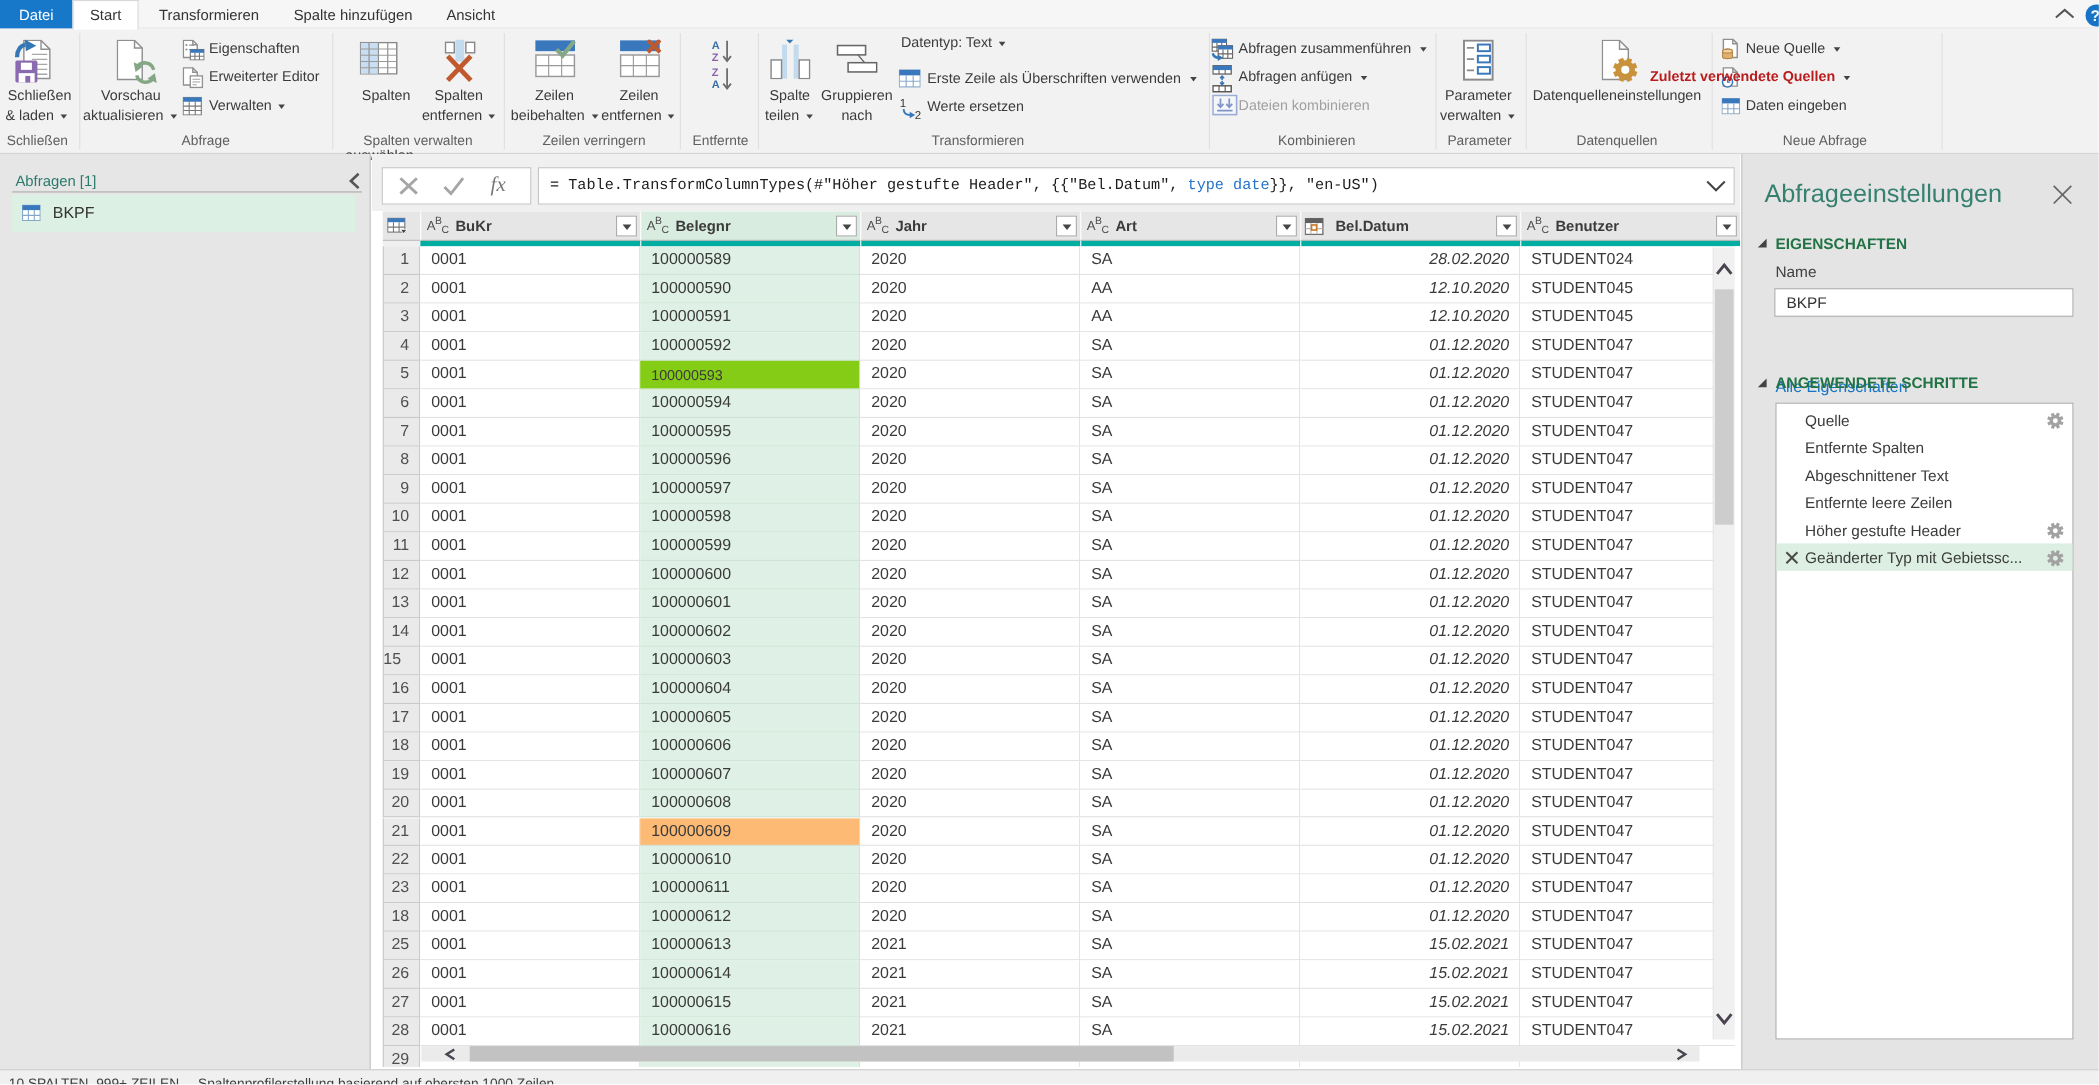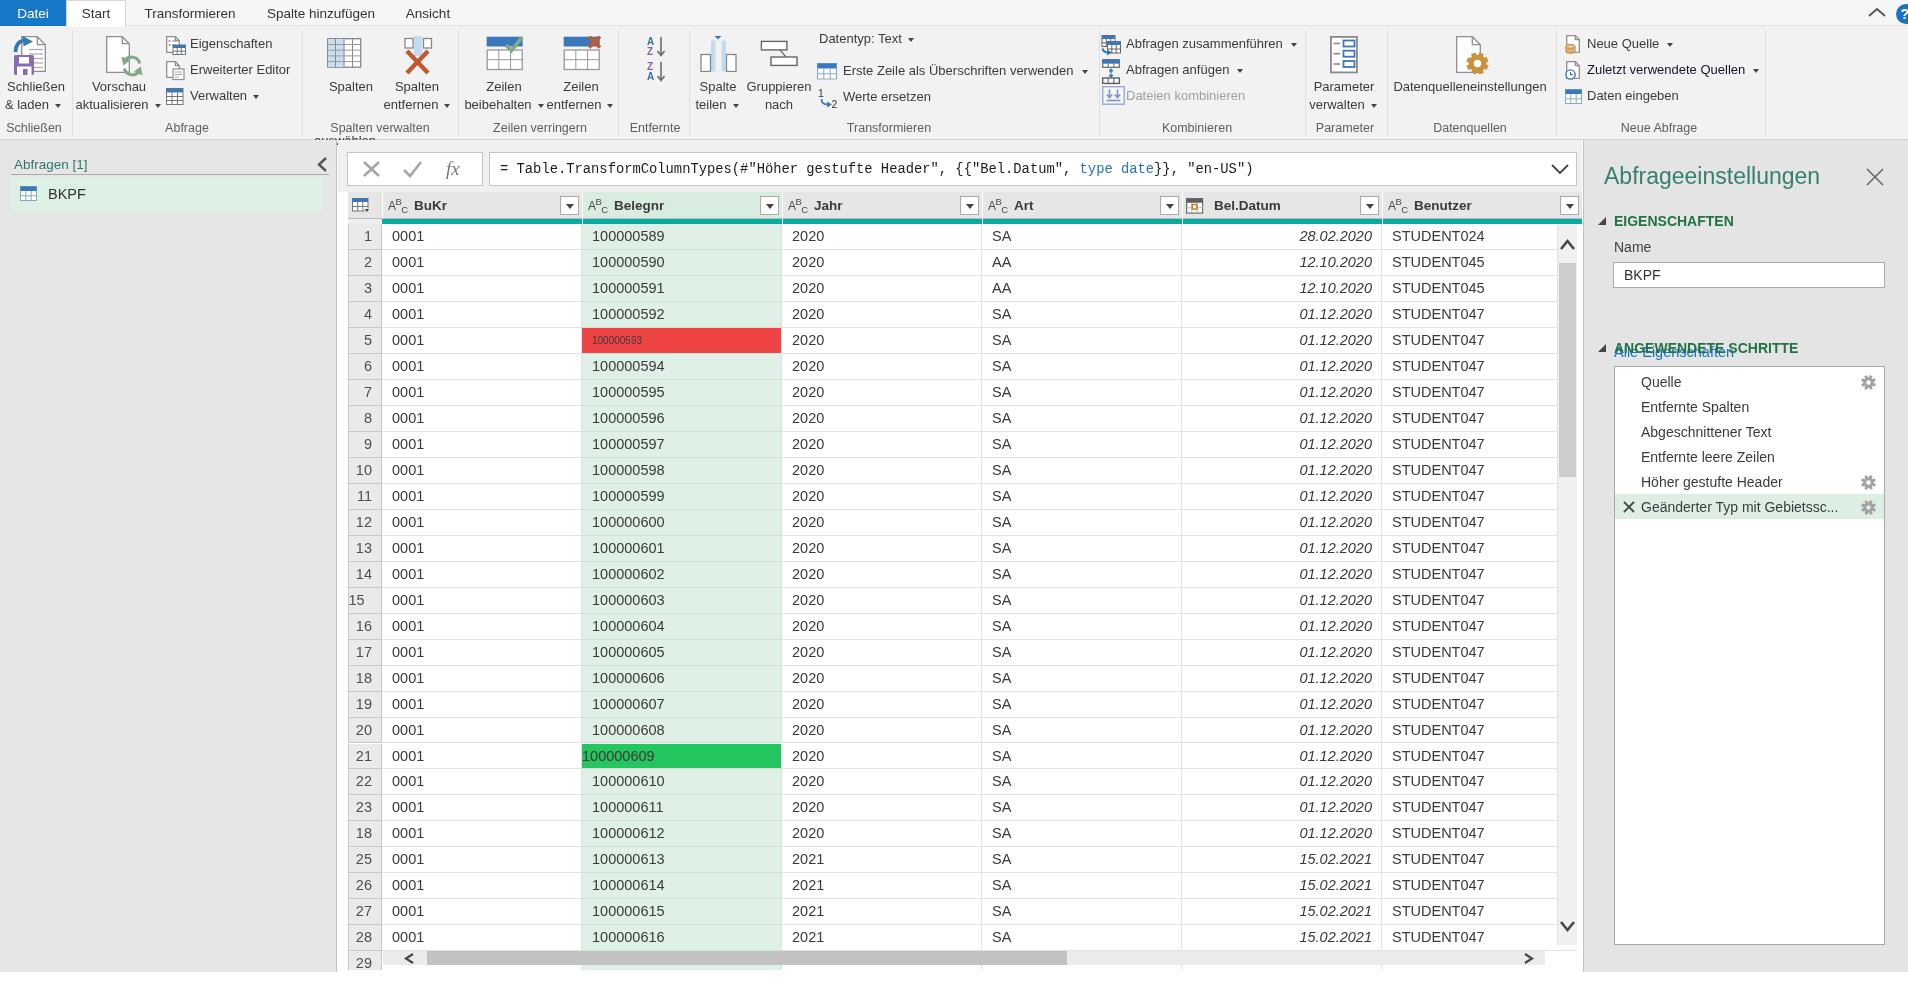--- a/index.html
+++ b/index.html
@@ -245,21 +245,21 @@
       <path d="M2 11.5 a4.5 1.8 0 0 1 9 0 v5 a4.5 1.8 0 0 1 -9 0 z" fill="#e0b070" stroke="#b8864a" stroke-width="1"></path>
       <ellipse cx="6.5" cy="11.5" rx="4.5" ry="1.8" fill="#efd0a0" stroke="#b8864a" stroke-width="1"></ellipse>
     </svg>
 <div style="position:absolute;left:1587px;top:36.0px;font-size:13px;line-height:16px;color:#3b3b3b;white-space:nowrap;">Neue Quelle<span style="display:inline-block;width:0;height:0;border-left:3.5px solid transparent;border-right:3.5px solid transparent;border-top:4px solid #444;margin-left:8px;vertical-align:1.5px"></span></div>
 <svg style="position:absolute;left:1564px;top:61px;" width="19" height="20" viewBox="0 0 19 20">
       <path d="M2.7 0.7 h8.6 l4 4 v12.6 h-12.6 z" fill="#fff" stroke="#8f8f8f" stroke-width="1.3"></path>
       <path d="M11.3 0.7 v4 h4" fill="none" stroke="#8f8f8f" stroke-width="1.3"></path>
       <circle cx="6.5" cy="13.5" r="4.6" fill="#fff" stroke="#3a78be" stroke-width="1.4"></circle>
       <path d="M6.5 11 v2.7 h2.4" fill="none" stroke="#3a78be" stroke-width="1.2"></path>
     </svg>
-<div style="position:absolute;left:1587px;top:62.0px;font-size:13px;line-height:16px;color:#0f172a;white-space:nowrap;">Zuletzt verwendete Quellen<span style="display:inline-block;width:0;height:0;border-left:3.5px solid transparent;border-right:3.5px solid transparent;border-top:4px solid #444;margin-left:8px;vertical-align:1.5px"></span></div>
+<div style="position:absolute;left:1500px;top:62.0px;font-size:13px;line-height:16px;color:#b91c1c;white-space:nowrap;font-weight:bold;">Zuletzt verwendete Quellen<span style="display:inline-block;width:0;height:0;border-left:3.5px solid transparent;border-right:3.5px solid transparent;border-top:4px solid #444;margin-left:8px;vertical-align:1.5px"></span></div>
 <svg style="position:absolute;left:1565px;top:89px;" width="17" height="15" viewBox="0 0 17 15">
       <rect x="0.5" y="0.5" width="16" height="14" fill="#fff" stroke="#86a8c8" stroke-width="1"></rect>
       <rect x="0.5" y="0.5" width="16" height="4.5" fill="#3a78be"></rect>
       <line x1="5.8" y1="5.0" x2="5.8" y2="14.5" stroke="#86a8c8" stroke-width="1"></line>
       <line x1="11.2" y1="5.0" x2="11.2" y2="14.5" stroke="#86a8c8" stroke-width="1"></line>
       <line x1="0.5" y1="9.8" x2="16.5" y2="9.8" stroke="#86a8c8" stroke-width="1"></line>
     </svg>
 <div style="position:absolute;left:1587px;top:88.0px;font-size:13px;line-height:16px;color:#3b3b3b;white-space:nowrap;">Daten eingeben</div>
 <div style="position:absolute;left:-166px;top:120.0px;width:400px;text-align:center;font-size:12.5px;line-height:16px;color:#5f5f5f;white-space:nowrap;">Schließen</div>
 <div style="position:absolute;left:-13px;top:120.0px;width:400px;text-align:center;font-size:12.5px;line-height:16px;color:#5f5f5f;white-space:nowrap;">Abfrage</div>
@@ -387,21 +387,21 @@
         <div class="abs" style="left:34.5px;top:0;width:200px;height:100%;background:#fff;border-right:1px solid #e2e2e2;border-bottom:1px solid #e2e2e2;font-size:14.5px;color:#3a3a3a;padding-left:10px;text-align:left;line-height:25.96px">0001</div>
         <div class="abs" style="left:234.5px;top:0;width:200px;height:100%;background:#dff1e6;border-right:1px solid #cfe3d6;border-bottom:1px solid #cfe3d6;font-size:14.5px;color:#3a3a3a;padding-left:10px;text-align:left;line-height:25.96px">100000592</div>
         <div class="abs" style="left:434.5px;top:0;width:200px;height:100%;background:#fff;border-right:1px solid #e2e2e2;border-bottom:1px solid #e2e2e2;font-size:14.5px;color:#3a3a3a;padding-left:10px;text-align:left;line-height:25.96px">2020</div>
         <div class="abs" style="left:634.5px;top:0;width:200px;height:100%;background:#fff;border-right:1px solid #e2e2e2;border-bottom:1px solid #e2e2e2;font-size:14.5px;color:#3a3a3a;padding-left:10px;text-align:left;line-height:25.96px">SA</div>
         <div class="abs" style="left:834.5px;top:0;width:200px;height:100%;background:#fff;border-right:1px solid #e2e2e2;border-bottom:1px solid #e2e2e2;font-size:14.5px;color:#3a3a3a;padding-right:9px;text-align:right;font-style:italic;line-height:25.96px">01.12.2020</div>
         <div class="abs" style="left:1034.5px;top:0;width:200px;height:100%;background:#fff;border-right:1px solid #e2e2e2;border-bottom:1px solid #e2e2e2;font-size:14.5px;color:#3a3a3a;padding-left:10px;text-align:left;line-height:25.96px">STUDENT047</div>
       </div>
 <div class="abs" style="left:9.5px;top:136.14px;width:1234.5px;height:25.96px">
         <div class="abs" style="left:0;top:0;width:34.5px;height:100%;background:#ebeaea;border-left:1px solid #c9c9c9;border-right:1px solid #c9c9c9;border-bottom:1px solid #c9c9c9;font-size:14.5px;color:#4f4f4f;text-align:right;padding-right:9px;line-height:25.96px">5</div>
         <div class="abs" style="left:34.5px;top:0;width:200px;height:100%;background:#fff;border-right:1px solid #e2e2e2;border-bottom:1px solid #e2e2e2;font-size:14.5px;color:#3a3a3a;padding-left:10px;text-align:left;line-height:25.96px">0001</div>
-        <div class="abs" style="left:234.5px;top:0;width:200px;height:100%;background:#ef4444;border-right:1px solid #cfe3d6;border-bottom:1px solid #cfe3d6;font-size:10px;color:#3a3a3a;padding-left:10px;text-align:left;line-height:25.96px">100000593</div>
+        <div class="abs" style="left:234.5px;top:0;width:200px;height:100%;background:#84cc16;border-right:1px solid #cfe3d6;border-bottom:1px solid #cfe3d6;font-size:13px;color:#3a3a3a;padding-left:10px;text-align:left;line-height:25.96px">100000593</div>
         <div class="abs" style="left:434.5px;top:0;width:200px;height:100%;background:#fff;border-right:1px solid #e2e2e2;border-bottom:1px solid #e2e2e2;font-size:14.5px;color:#3a3a3a;padding-left:10px;text-align:left;line-height:25.96px">2020</div>
         <div class="abs" style="left:634.5px;top:0;width:200px;height:100%;background:#fff;border-right:1px solid #e2e2e2;border-bottom:1px solid #e2e2e2;font-size:14.5px;color:#3a3a3a;padding-left:10px;text-align:left;line-height:25.96px">SA</div>
         <div class="abs" style="left:834.5px;top:0;width:200px;height:100%;background:#fff;border-right:1px solid #e2e2e2;border-bottom:1px solid #e2e2e2;font-size:14.5px;color:#3a3a3a;padding-right:9px;text-align:right;font-style:italic;line-height:25.96px">01.12.2020</div>
         <div class="abs" style="left:1034.5px;top:0;width:200px;height:100%;background:#fff;border-right:1px solid #e2e2e2;border-bottom:1px solid #e2e2e2;font-size:14.5px;color:#3a3a3a;padding-left:10px;text-align:left;line-height:25.96px">STUDENT047</div>
       </div>
 <div class="abs" style="left:9.5px;top:162.10px;width:1234.5px;height:25.96px">
         <div class="abs" style="left:0;top:0;width:34.5px;height:100%;background:#ebeaea;border-left:1px solid #c9c9c9;border-right:1px solid #c9c9c9;border-bottom:1px solid #c9c9c9;font-size:14.5px;color:#4f4f4f;text-align:right;padding-right:9px;line-height:25.96px">6</div>
         <div class="abs" style="left:34.5px;top:0;width:200px;height:100%;background:#fff;border-right:1px solid #e2e2e2;border-bottom:1px solid #e2e2e2;font-size:14.5px;color:#3a3a3a;padding-left:10px;text-align:left;line-height:25.96px">0001</div>
         <div class="abs" style="left:234.5px;top:0;width:200px;height:100%;background:#dff1e6;border-right:1px solid #cfe3d6;border-bottom:1px solid #cfe3d6;font-size:14.5px;color:#3a3a3a;padding-left:10px;text-align:left;line-height:25.96px">100000594</div>
         <div class="abs" style="left:434.5px;top:0;width:200px;height:100%;background:#fff;border-right:1px solid #e2e2e2;border-bottom:1px solid #e2e2e2;font-size:14.5px;color:#3a3a3a;padding-left:10px;text-align:left;line-height:25.96px">2020</div>
@@ -531,21 +531,21 @@
         <div class="abs" style="left:34.5px;top:0;width:200px;height:100%;background:#fff;border-right:1px solid #e2e2e2;border-bottom:1px solid #e2e2e2;font-size:14.5px;color:#3a3a3a;padding-left:10px;text-align:left;line-height:25.96px">0001</div>
         <div class="abs" style="left:234.5px;top:0;width:200px;height:100%;background:#dff1e6;border-right:1px solid #cfe3d6;border-bottom:1px solid #cfe3d6;font-size:14.5px;color:#3a3a3a;padding-left:10px;text-align:left;line-height:25.96px">100000608</div>
         <div class="abs" style="left:434.5px;top:0;width:200px;height:100%;background:#fff;border-right:1px solid #e2e2e2;border-bottom:1px solid #e2e2e2;font-size:14.5px;color:#3a3a3a;padding-left:10px;text-align:left;line-height:25.96px">2020</div>
         <div class="abs" style="left:634.5px;top:0;width:200px;height:100%;background:#fff;border-right:1px solid #e2e2e2;border-bottom:1px solid #e2e2e2;font-size:14.5px;color:#3a3a3a;padding-left:10px;text-align:left;line-height:25.96px">SA</div>
         <div class="abs" style="left:834.5px;top:0;width:200px;height:100%;background:#fff;border-right:1px solid #e2e2e2;border-bottom:1px solid #e2e2e2;font-size:14.5px;color:#3a3a3a;padding-right:9px;text-align:right;font-style:italic;line-height:25.96px">01.12.2020</div>
         <div class="abs" style="left:1034.5px;top:0;width:200px;height:100%;background:#fff;border-right:1px solid #e2e2e2;border-bottom:1px solid #e2e2e2;font-size:14.5px;color:#3a3a3a;padding-left:10px;text-align:left;line-height:25.96px">STUDENT047</div>
       </div>
 <div class="abs" style="left:9.5px;top:551.50px;width:1234.5px;height:25.96px">
         <div class="abs" style="left:0;top:0;width:34.5px;height:100%;background:#ebeaea;border-left:1px solid #c9c9c9;border-right:1px solid #c9c9c9;border-bottom:1px solid #c9c9c9;font-size:14.5px;color:#4f4f4f;text-align:right;padding-right:9px;line-height:25.96px">21</div>
         <div class="abs" style="left:34.5px;top:0;width:200px;height:100%;background:#fff;border-right:1px solid #e2e2e2;border-bottom:1px solid #e2e2e2;font-size:14.5px;color:#3a3a3a;padding-left:10px;text-align:left;line-height:25.96px">0001</div>
-        <div class="abs" style="left:234.5px;top:0;width:200px;height:100%;background:#22c55e;border-right:1px solid #cfe3d6;border-bottom:1px solid #cfe3d6;font-size:14.5px;color:#3a3a3a;text-align:left;line-height:25.96px">100000609</div>
+        <div class="abs" style="left:234.5px;top:0;width:200px;height:100%;background:#fdba74;border-right:1px solid #cfe3d6;border-bottom:1px solid #cfe3d6;font-size:14.5px;color:#3a3a3a;padding-left:10px;text-align:left;line-height:25.96px">100000609</div>
         <div class="abs" style="left:434.5px;top:0;width:200px;height:100%;background:#fff;border-right:1px solid #e2e2e2;border-bottom:1px solid #e2e2e2;font-size:14.5px;color:#3a3a3a;padding-left:10px;text-align:left;line-height:25.96px">2020</div>
         <div class="abs" style="left:634.5px;top:0;width:200px;height:100%;background:#fff;border-right:1px solid #e2e2e2;border-bottom:1px solid #e2e2e2;font-size:14.5px;color:#3a3a3a;padding-left:10px;text-align:left;line-height:25.96px">SA</div>
         <div class="abs" style="left:834.5px;top:0;width:200px;height:100%;background:#fff;border-right:1px solid #e2e2e2;border-bottom:1px solid #e2e2e2;font-size:14.5px;color:#3a3a3a;padding-right:9px;text-align:right;font-style:italic;line-height:25.96px">01.12.2020</div>
         <div class="abs" style="left:1034.5px;top:0;width:200px;height:100%;background:#fff;border-right:1px solid #e2e2e2;border-bottom:1px solid #e2e2e2;font-size:14.5px;color:#3a3a3a;padding-left:10px;text-align:left;line-height:25.96px">STUDENT047</div>
       </div>
 <div class="abs" style="left:9.5px;top:577.46px;width:1234.5px;height:25.96px">
         <div class="abs" style="left:0;top:0;width:34.5px;height:100%;background:#ebeaea;border-left:1px solid #c9c9c9;border-right:1px solid #c9c9c9;border-bottom:1px solid #c9c9c9;font-size:14.5px;color:#4f4f4f;text-align:right;padding-right:9px;line-height:25.96px">22</div>
         <div class="abs" style="left:34.5px;top:0;width:200px;height:100%;background:#fff;border-right:1px solid #e2e2e2;border-bottom:1px solid #e2e2e2;font-size:14.5px;color:#3a3a3a;padding-left:10px;text-align:left;line-height:25.96px">0001</div>
         <div class="abs" style="left:234.5px;top:0;width:200px;height:100%;background:#dff1e6;border-right:1px solid #cfe3d6;border-bottom:1px solid #cfe3d6;font-size:14.5px;color:#3a3a3a;padding-left:10px;text-align:left;line-height:25.96px">100000610</div>
         <div class="abs" style="left:434.5px;top:0;width:200px;height:100%;background:#fff;border-right:1px solid #e2e2e2;border-bottom:1px solid #e2e2e2;font-size:14.5px;color:#3a3a3a;padding-left:10px;text-align:left;line-height:25.96px">2020</div>
@@ -694,12 +694,16 @@
       <line x1="8.5" y1="8.5" x2="11.4" y2="15.3" stroke="#a2a2a2" stroke-width="2.9"></line>
       <line x1="8.5" y1="8.5" x2="5.7" y2="15.4" stroke="#a2a2a2" stroke-width="2.9"></line>
       <line x1="8.5" y1="8.5" x2="1.7" y2="11.4" stroke="#a2a2a2" stroke-width="2.9"></line>
       <line x1="8.5" y1="8.5" x2="1.6" y2="5.7" stroke="#a2a2a2" stroke-width="2.9"></line>
       <line x1="8.5" y1="8.5" x2="5.6" y2="1.7" stroke="#a2a2a2" stroke-width="2.9"></line>
       <line x1="8.5" y1="8.5" x2="11.3" y2="1.6" stroke="#a2a2a2" stroke-width="2.9"></line>
       <line x1="8.5" y1="8.5" x2="15.3" y2="5.6" stroke="#a2a2a2" stroke-width="2.9"></line>
       <circle cx="8.5" cy="8.5" r="5.2" fill="#a2a2a2"></circle>
       <circle cx="8.5" cy="8.5" r="2.2" fill="#dcefe2"></circle>
     </svg>
+<div class="abs" style="left:0;top:972px;width:1908px;height:14px;background:#f1f0f0;border-top:1px solid #cccccc;overflow:hidden">
+      <div style="position:absolute;left:8px;top:5px;font-size:12.5px;color:#3d3d3d;white-space:nowrap">10 SPALTEN, 999+ ZEILEN</div>
+      <div style="position:absolute;left:180px;top:5px;font-size:12.5px;color:#3d3d3d;white-space:nowrap">Spaltenprofilerstellung basierend auf obersten 1000 Zeilen</div>
+    </div>
 </div>
 </body></html>

